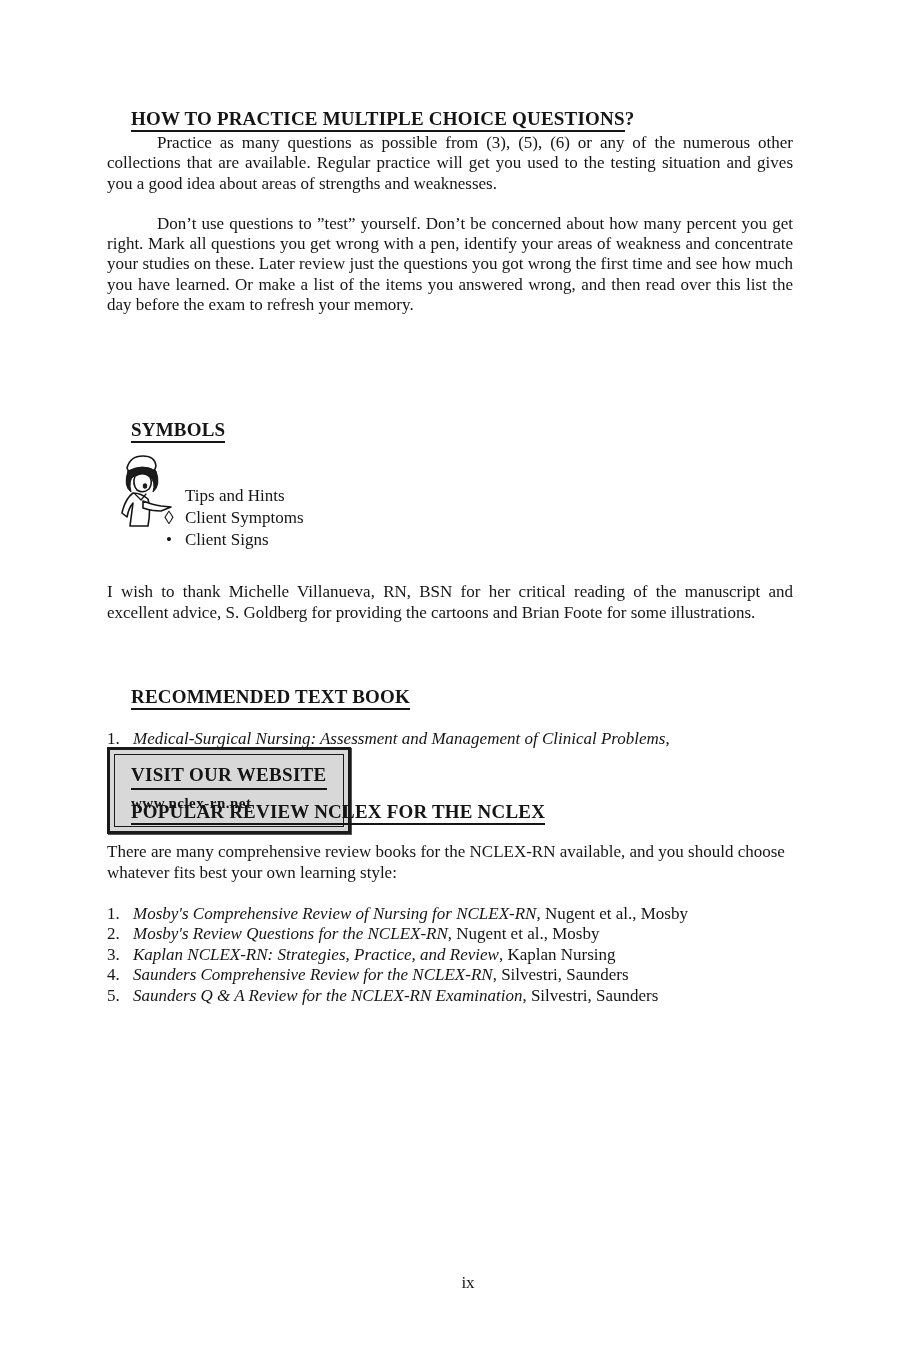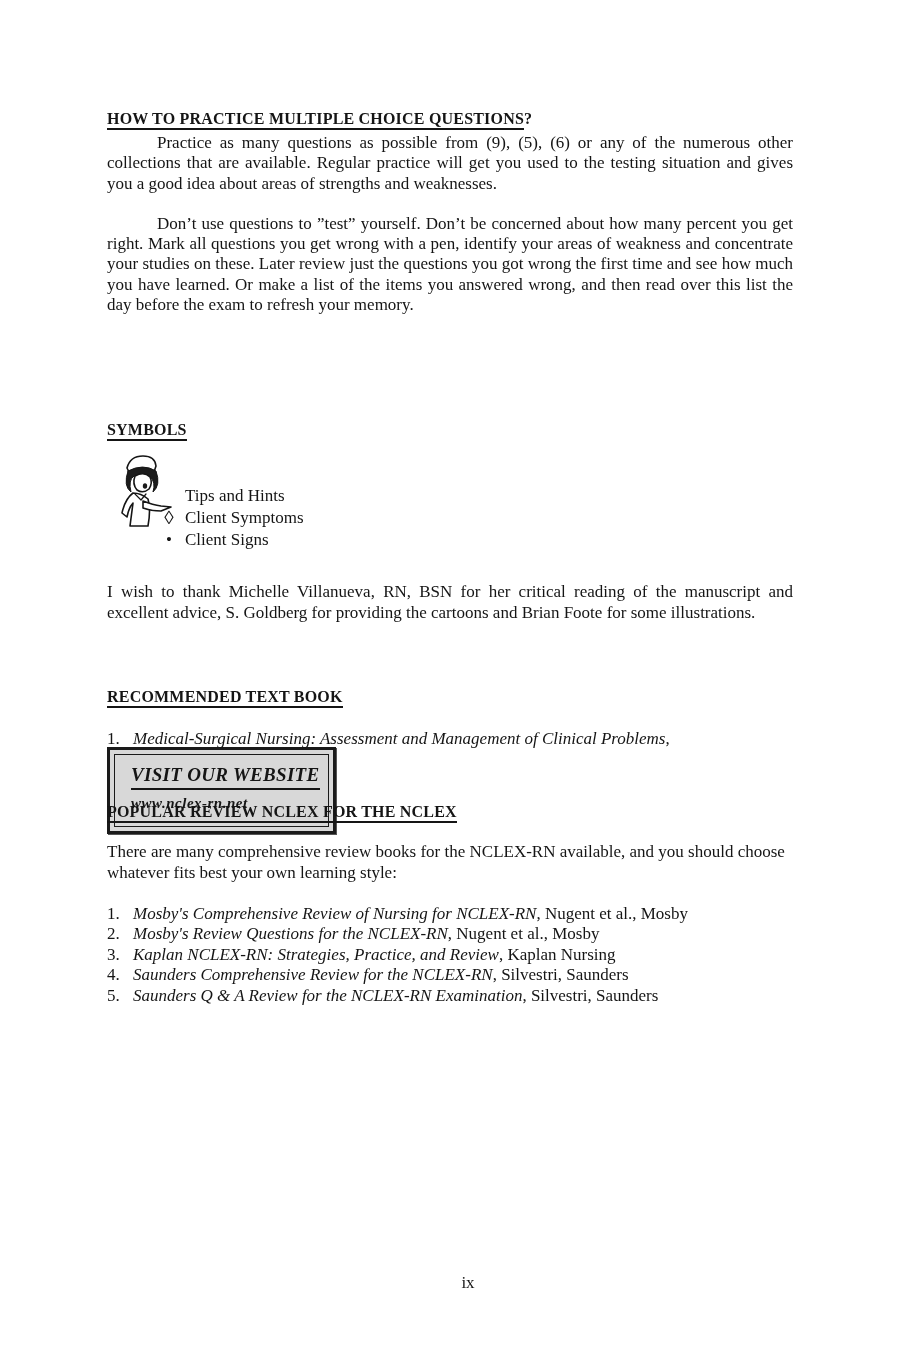--- a/index.html
+++ b/index.html
@@ -11,25 +11,26 @@
     margin: 0 auto;
     background: #ffffff;
     color: #151515;
     font-family: "Liberation Serif", "DejaVu Serif", serif;
     font-size: 17px;
     line-height: 20.3px;
     padding: 0 107px;
     overflow: hidden;
   }
   h2 {
-    font-size: 16px;
+    font-size: 19px;
     font-weight: bold;
     line-height: 22px;
     letter-spacing: 0.2px;
     white-space: nowrap;
+    margin-left: 24px;
   }
   .u {
     border-bottom: 2px solid #151515;
     padding-bottom: 1px;
   }
   p.body-par { text-align: justify; }
   p.indent { text-indent: 50px; }
 
   
   .h-practice   { margin-top: 108px; }
@@ -57,22 +58,21 @@
   
   .website-box {
     align-self: flex-start;
     border: 3px solid #1a1a1a;
     background: #d8d8d8;
     padding: 4px;
     box-shadow: 1px 1px 0 #555;
   }
   .website-box .inner {
     border: 1.5px solid #1a1a1a;
-    padding: 7px 8px 9px 16px;
-    font-style: italic;
+    padding: 7px 16px 9px 16px;
   }
   .website-box .line1 {
     font-weight: bold;
     font-size: 19px;
     line-height: 26px;
     border-bottom: 2px solid #151515;
     display: inline-block;
     letter-spacing: 0.3px;
     white-space: nowrap;
   }
@@ -102,21 +102,21 @@
     text-align: center;
     padding-left: 36px;
   }
 </style>
 </head>
 <body>
 
 <div class="page">
 
   <h2 class="h-practice"><span class="u">HOW TO PRACTICE MULTIPLE CHOICE QUESTIONS</span><span>?</span></h2>
-  <p class="body-par indent p-practice1">Practice as many questions as possible from (9), (5), (6) or any of the numerous other collections that are available. Regular practice will get you used to the testing situation and gives you a good idea about areas of strengths and weaknesses.</p>
+  <p class="body-par indent p-practice1">Practice as many questions as possible from (3), (5), (6) or any of the numerous other collections that are available. Regular practice will get you used to the testing situation and gives you a good idea about areas of strengths and weaknesses.</p>
   <p class="body-par indent p-practice2">Don’t use questions to ”test” yourself. Don’t be concerned about how many percent you get right. Mark all questions you get wrong with a pen, identify your areas of weakness and concentrate your studies on these. Later review just the questions you got wrong the first time and see how much you have learned. Or make a list of the items you answered wrong, and then read over this list the day before the exam to refresh your memory.</p>
 
   <h2 class="h-symbols"><span class="u">SYMBOLS</span></h2>
 
   <div class="symbols-row">
     <div class="legend">
       <svg class="nurse" width="58" height="76" viewBox="0 0 58 76" xmlns="http://www.w3.org/2000/svg">
         <g stroke="#151515" stroke-width="1.6" fill="#ffffff" stroke-linejoin="round" stroke-linecap="round">
 
           <path d="M12,15 Q15,3 28,3 Q40,3 41,13 L39,19 Q27,12 14,19 Z"></path>

